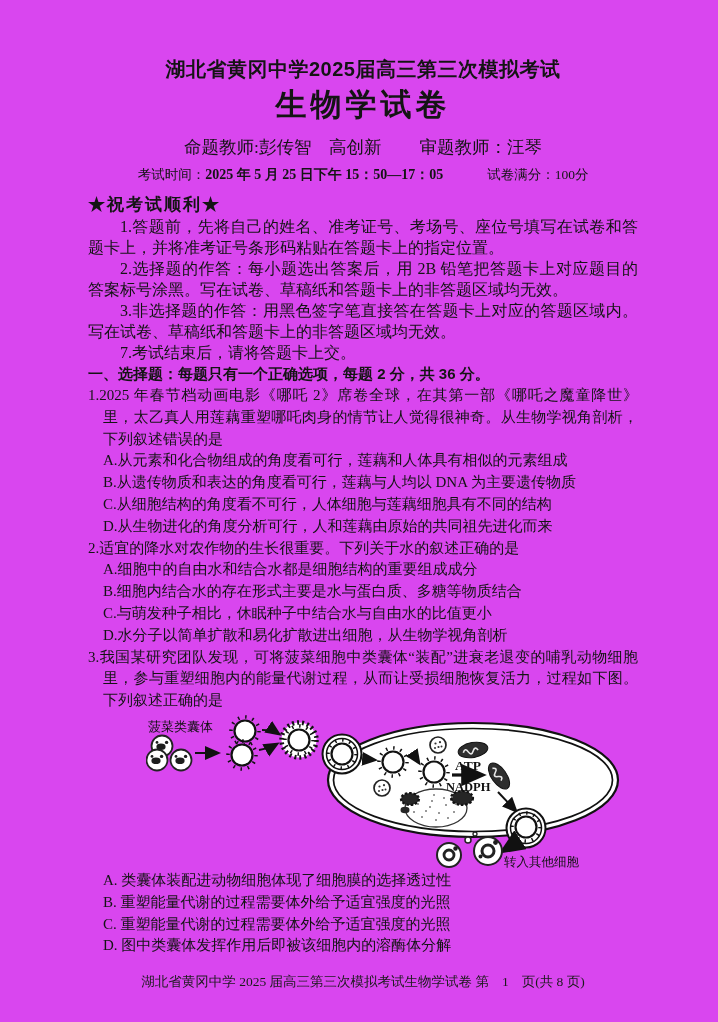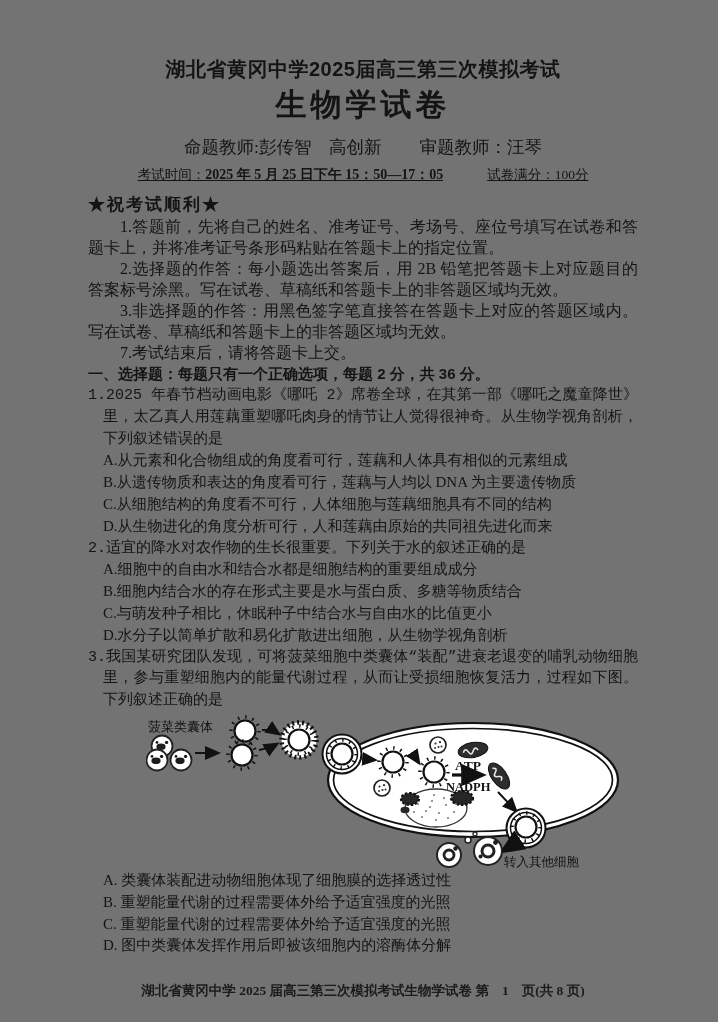--- a/index.html
+++ b/index.html
@@ -1,47 +1,47 @@
 <!DOCTYPE html>
 <html><head>
 <meta charset="utf-8">
 <style>
   html,body { margin:0; padding:0; background:#9a9a9a; }
   .page {
     position:relative;
     width:718px; height:1022px;
     margin:0 auto;
-    background:#737373;
+    background:#d946ef;
     overflow:hidden;
     box-sizing:border-box;
     padding:56px 80px 0 88px;
     color:#141414;
     font-family:"Liberation Serif", serif;
   }
   .h1 { font:bold 20px/26px "Liberation Sans", sans-serif; text-align:center; letter-spacing:.5px; }
   .h2 { font:bold 31px/38px "Liberation Sans", sans-serif; text-align:center; margin-top:4px; letter-spacing:4px; }
   .teachers { margin-top:12px; font-size:17.5px; line-height:22px; display:flex; justify-content:center; gap:38px; white-space:nowrap; }
-  .examline { margin-top:8px; font-size:13.5px; line-height:18px; display:flex; justify-content:center; gap:44px; white-space:nowrap;text-decoration:underline; }
+  .examline { margin-top:8px; font-size:13.5px; line-height:18px; display:flex; justify-content:center; gap:44px; white-space:nowrap; }
   .examline .bnum { font-weight:bold; font-size:14px; }
   .wish { margin-top:10px; text-align:left; font-weight:bold; font-size:17px; line-height:22px; letter-spacing:2px; }
   .notice-head { margin-top:8px; font:bold 15px/21px "Liberation Sans", sans-serif; letter-spacing:1px; }
   .notice p { margin:0; font-size:16px; line-height:21px; text-indent:2em; text-align:justify; }
   .section-head { font:bold 15px/22px "Liberation Sans", sans-serif; }
   .q { font-size:15px; line-height:21.8px; }
-  .stem { padding-left:15px; text-indent:-15px; text-align:justify;font-family:Liberation Mono, monospace; }
+  .stem { padding-left:15px; text-indent:-15px; text-align:justify; }
   .opt  { padding-left:15px; }
   .fig { margin:2px 0 0 58px; display:block; }
   .fig text { font-family:"Liberation Serif", serif; fill:#111; }
   .fig .cjk { font-size:13px; }
   .fig .cjk2 { font-size:12.5px; }
   .fig .en { font-weight:bold; font-size:13.5px; }
   .fig .en2 { font-weight:bold; font-size:12.5px; }
   .arr { stroke:#111; stroke-width:2; fill:none; }
   .arr3 { stroke:#111; stroke-width:3.2; fill:none; }
-  .footer { margin-top:25px; text-align:center; font-size:13.5px; line-height:18px; color:#1b1b1b;font-weight:bold; }
+  .footer { margin-top:16px; text-align:center; font-size:13.5px; line-height:18px; color:#1b1b1b; }
   .footer .pg { margin:0 13px; }
 </style>
 </head>
 <body>
 
 <div class="page">
 
   <div class="h1">湖北省黄冈中学2025届高三第三次模拟考试</div>
   <div class="h2">生物学试卷</div>
 

